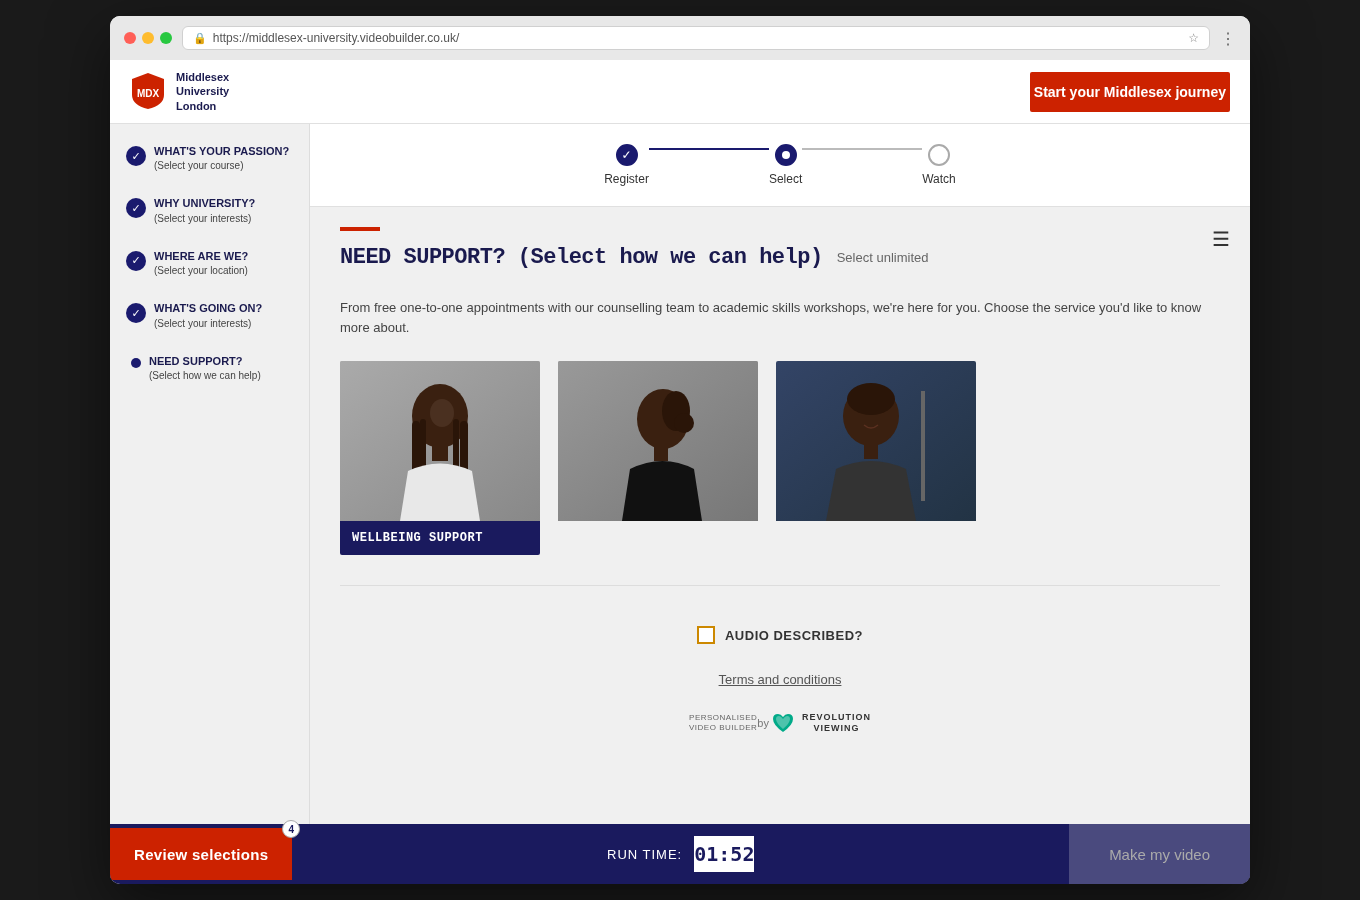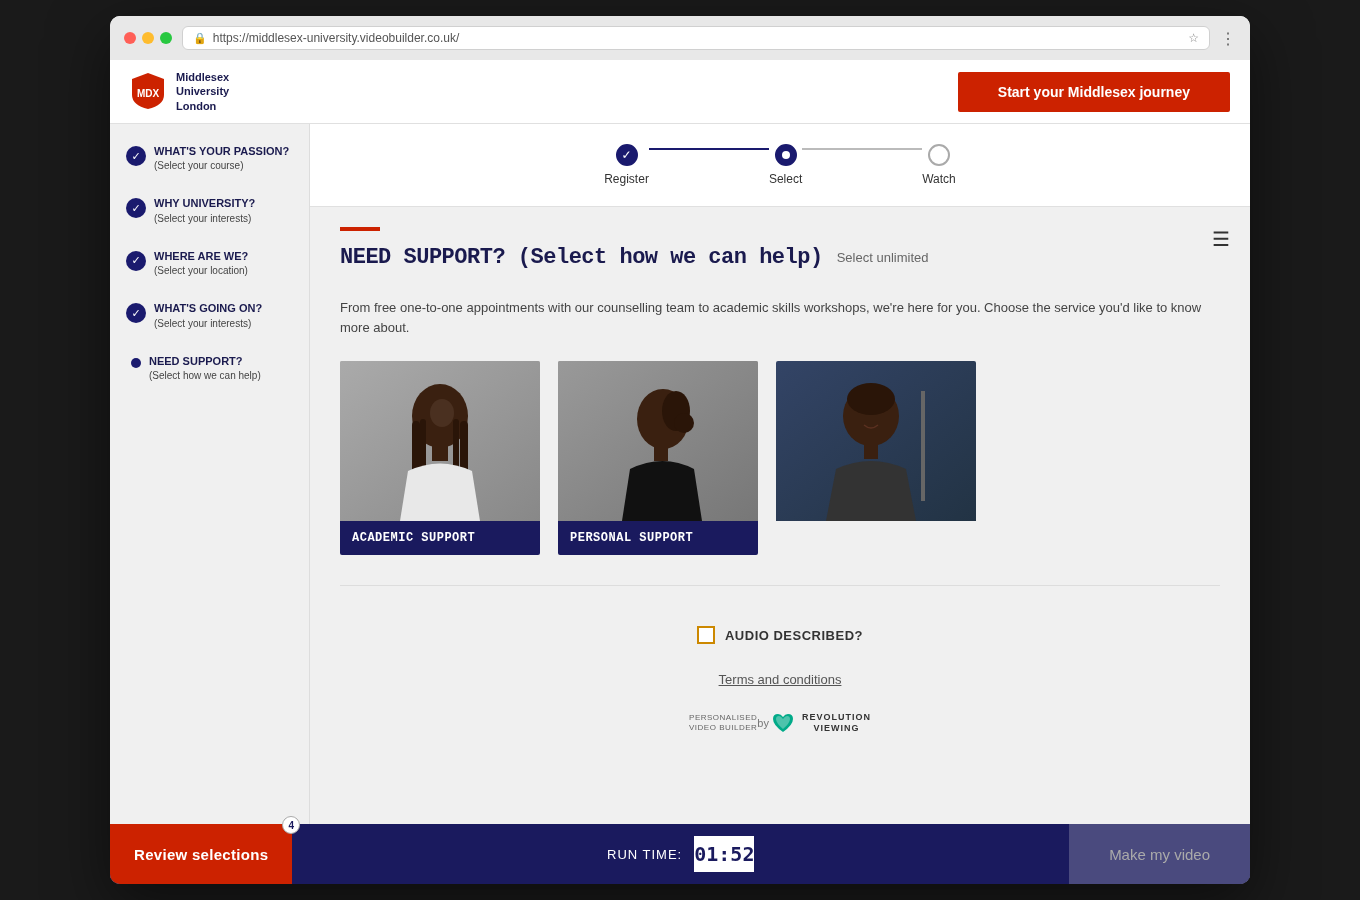--- a/index.html
+++ b/index.html
@@ -75,21 +75,21 @@
       font-size: 11px;
       font-weight: bold;
       color: #1a1a4e;
       line-height: 1.3;
     }
     .header-cta {
       margin-left: auto;
       background: #cc2200;
       color: #fff;
       border: none;
-      padding: 12px 40px;
+      padding: 12px 4px;
       font-size: 14px;
       font-weight: bold;
       cursor: pointer;
       border-radius: 2px;
     }
 
     .app-body {
       display: flex;
       background: #f0f0f0;
       min-height: 700px;
@@ -373,21 +373,21 @@
       display: flex;
       align-items: center;
       justify-content: center;
       border: 1px solid #aaa;
     }
     .review-btn {
       background: #cc2200;
       color: #fff;
       border: none;
       padding: 0 24px;
-      height: 60px;
+      height: 52px;
       font-size: 15px;
       font-weight: bold;
       cursor: pointer;
       letter-spacing: 0.3px;
     }
     .runtime-section {
       display: flex;
       align-items: center;
       gap: 12px;
       margin: 0 auto;
@@ -562,21 +562,21 @@
                 <rect x="80" y="58" width="6" height="55" rx="3" fill="#2a1508"></rect>
                 <rect x="113" y="58" width="6" height="55" rx="3" fill="#2a1508"></rect>
 
                 <path d="M68 110 Q100 95 132 110 L140 160 L60 160 Z" fill="#e8e8e8"></path>
 
                 <rect x="92" y="84" width="16" height="16" fill="#3a2010"></rect>
 
                 <ellipse cx="102" cy="52" rx="12" ry="14" fill="#4a3020"></ellipse>
               </svg>
             </div>
-            <div class="card-label">ACADEMIC SUPPORT</div>
+            <div class="card-label">WELLBEING SUPPORT</div>
           </div>
 
           <div class="card">
             <div class="card-image">
               <svg viewBox="0 0 200 160" class="person-svg">
                 <rect width="200" height="160" fill="#999999"></rect>
                 <defs>
                   <linearGradient id="grad2" x1="0%" y1="0%" x2="100%" y2="100%">
                     <stop offset="0%" style="stop-color:#999999"></stop>
                     <stop offset="100%" style="stop-color:#777777"></stop>
@@ -587,21 +587,20 @@
                 <ellipse cx="105" cy="58" rx="26" ry="30" fill="#3a2010"></ellipse>
 
                 <ellipse cx="118" cy="50" rx="14" ry="20" fill="#2a1508"></ellipse>
                 <circle cx="126" cy="62" r="10" fill="#2a1508"></circle>
 
                 <path d="M72 108 Q105 92 136 108 L144 160 L64 160 Z" fill="#111111"></path>
 
                 <rect x="96" y="86" width="14" height="14" fill="#3a2010"></rect>
               </svg>
             </div>
-            <div class="card-label">PERSONAL SUPPORT</div>
           </div>
 
           <div class="card">
             <div class="card-image">
               <svg viewBox="0 0 200 160" class="person-svg">
                 <defs>
                   <linearGradient id="grad3" x1="0%" y1="0%" x2="100%" y2="100%">
                     <stop offset="0%" style="stop-color:#334466"></stop>
                     <stop offset="100%" style="stop-color:#223344"></stop>
                   </linearGradient>

